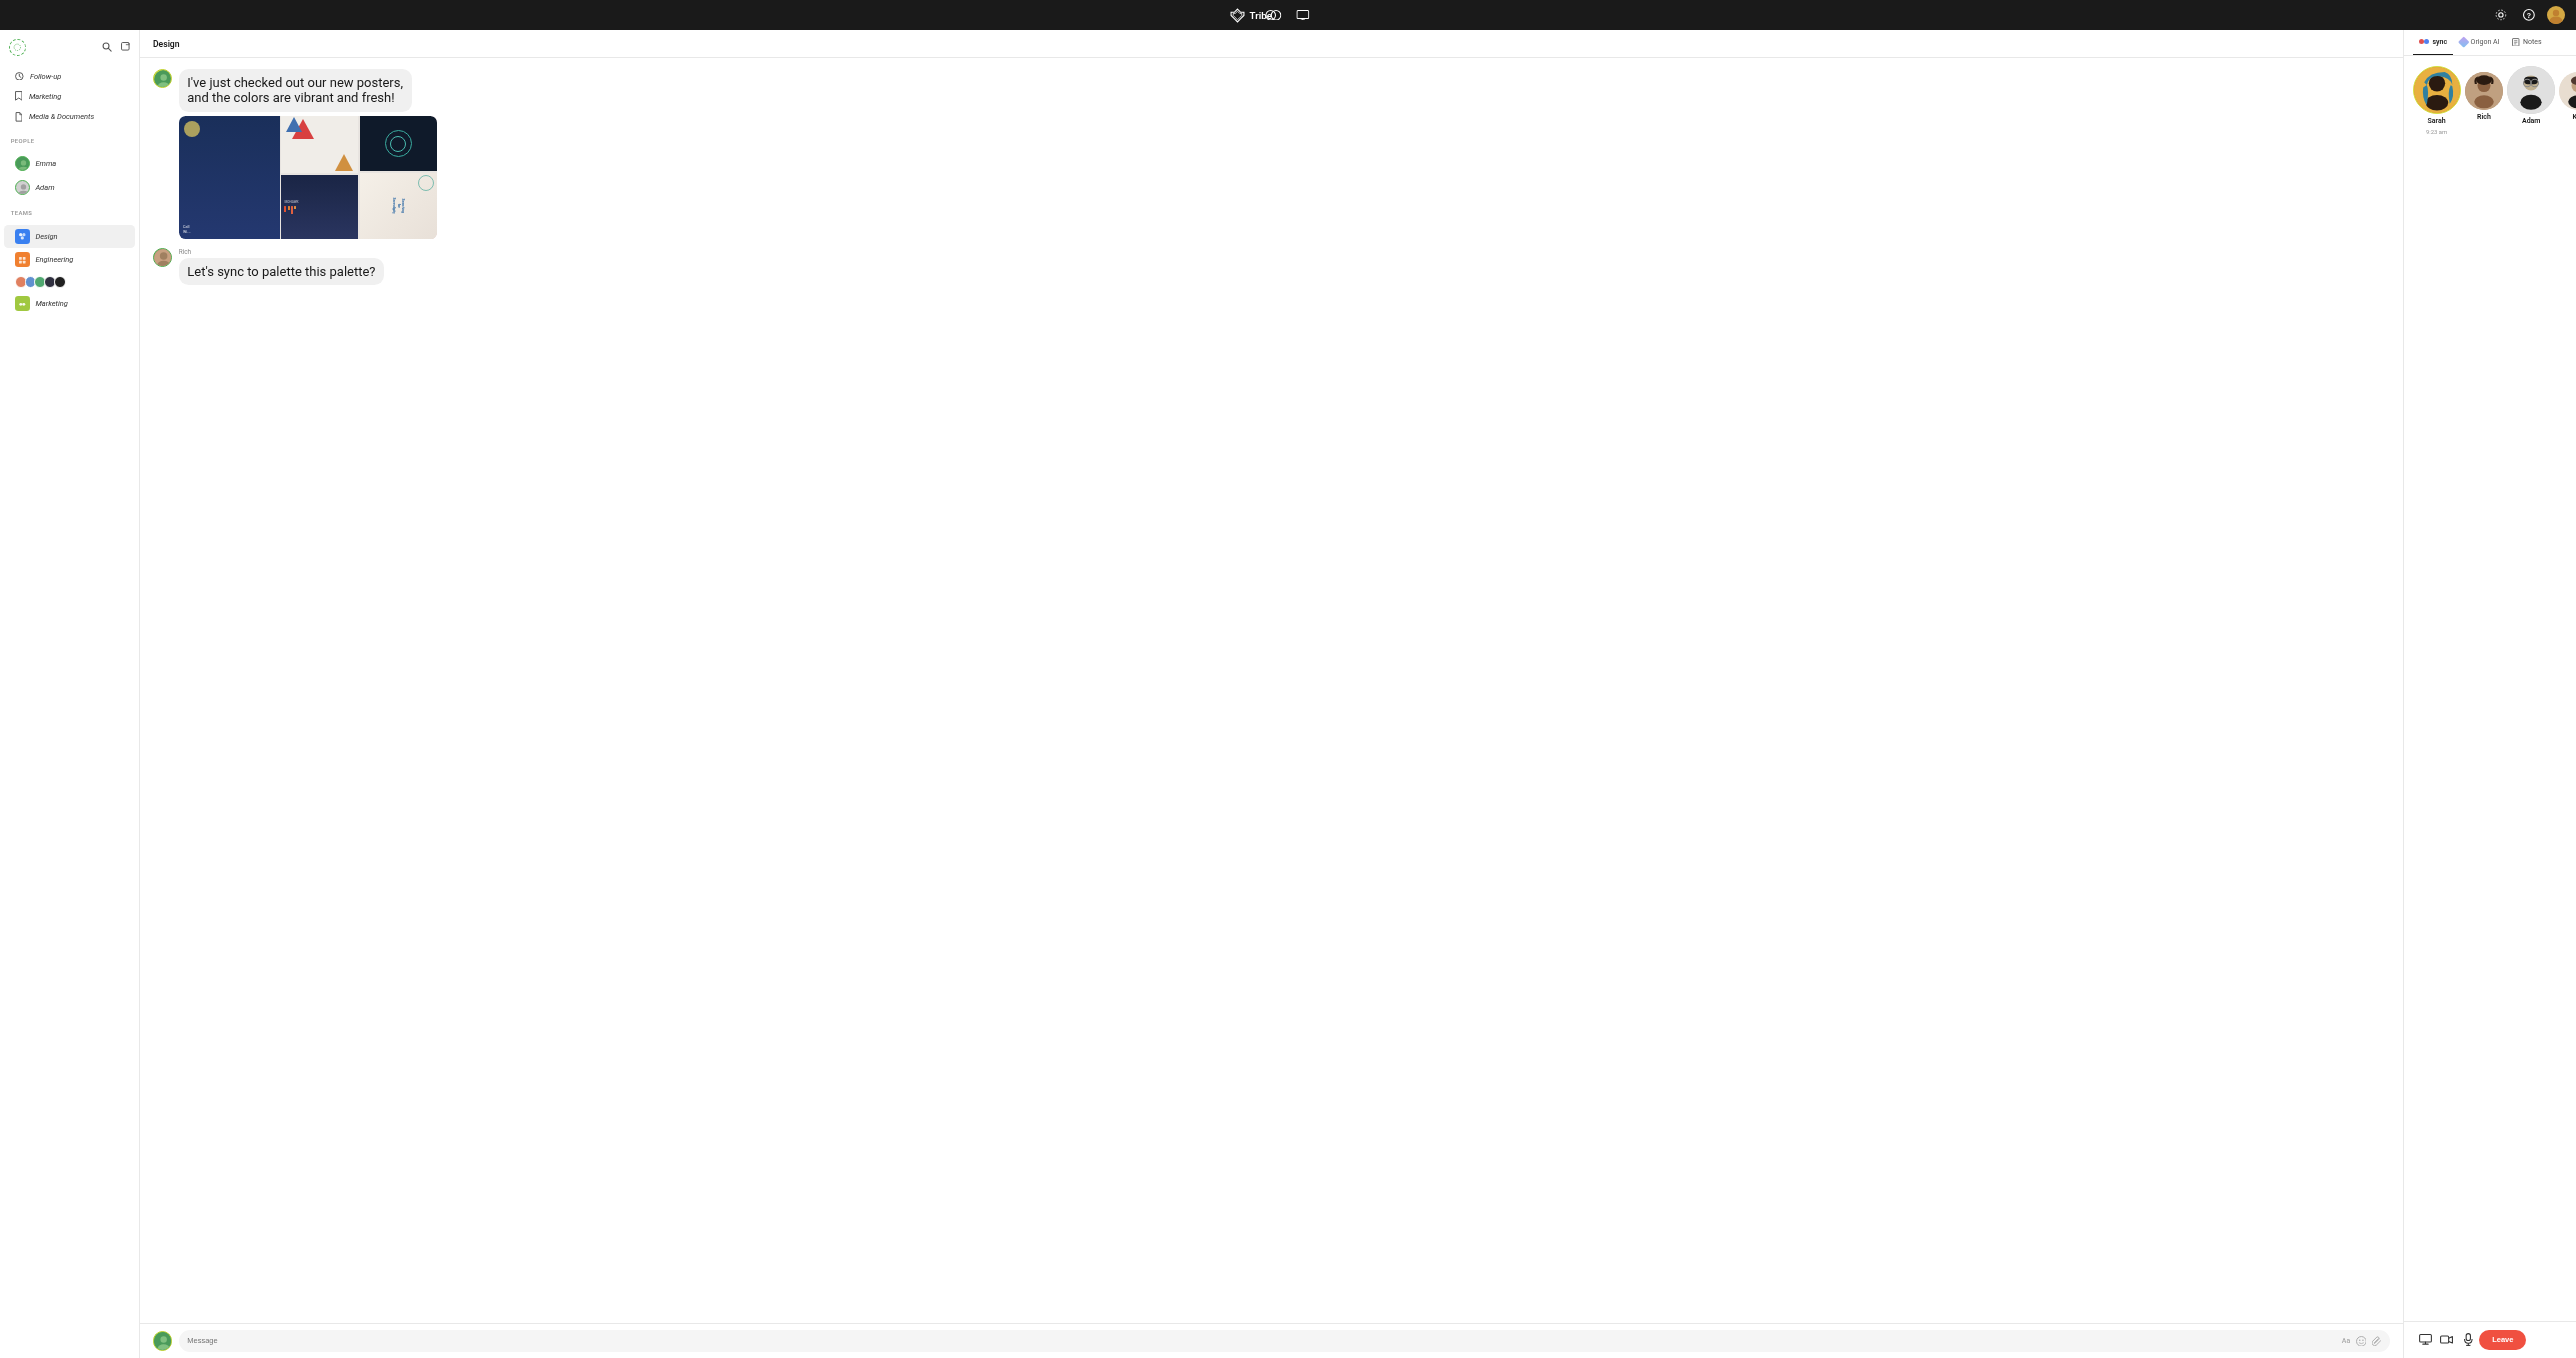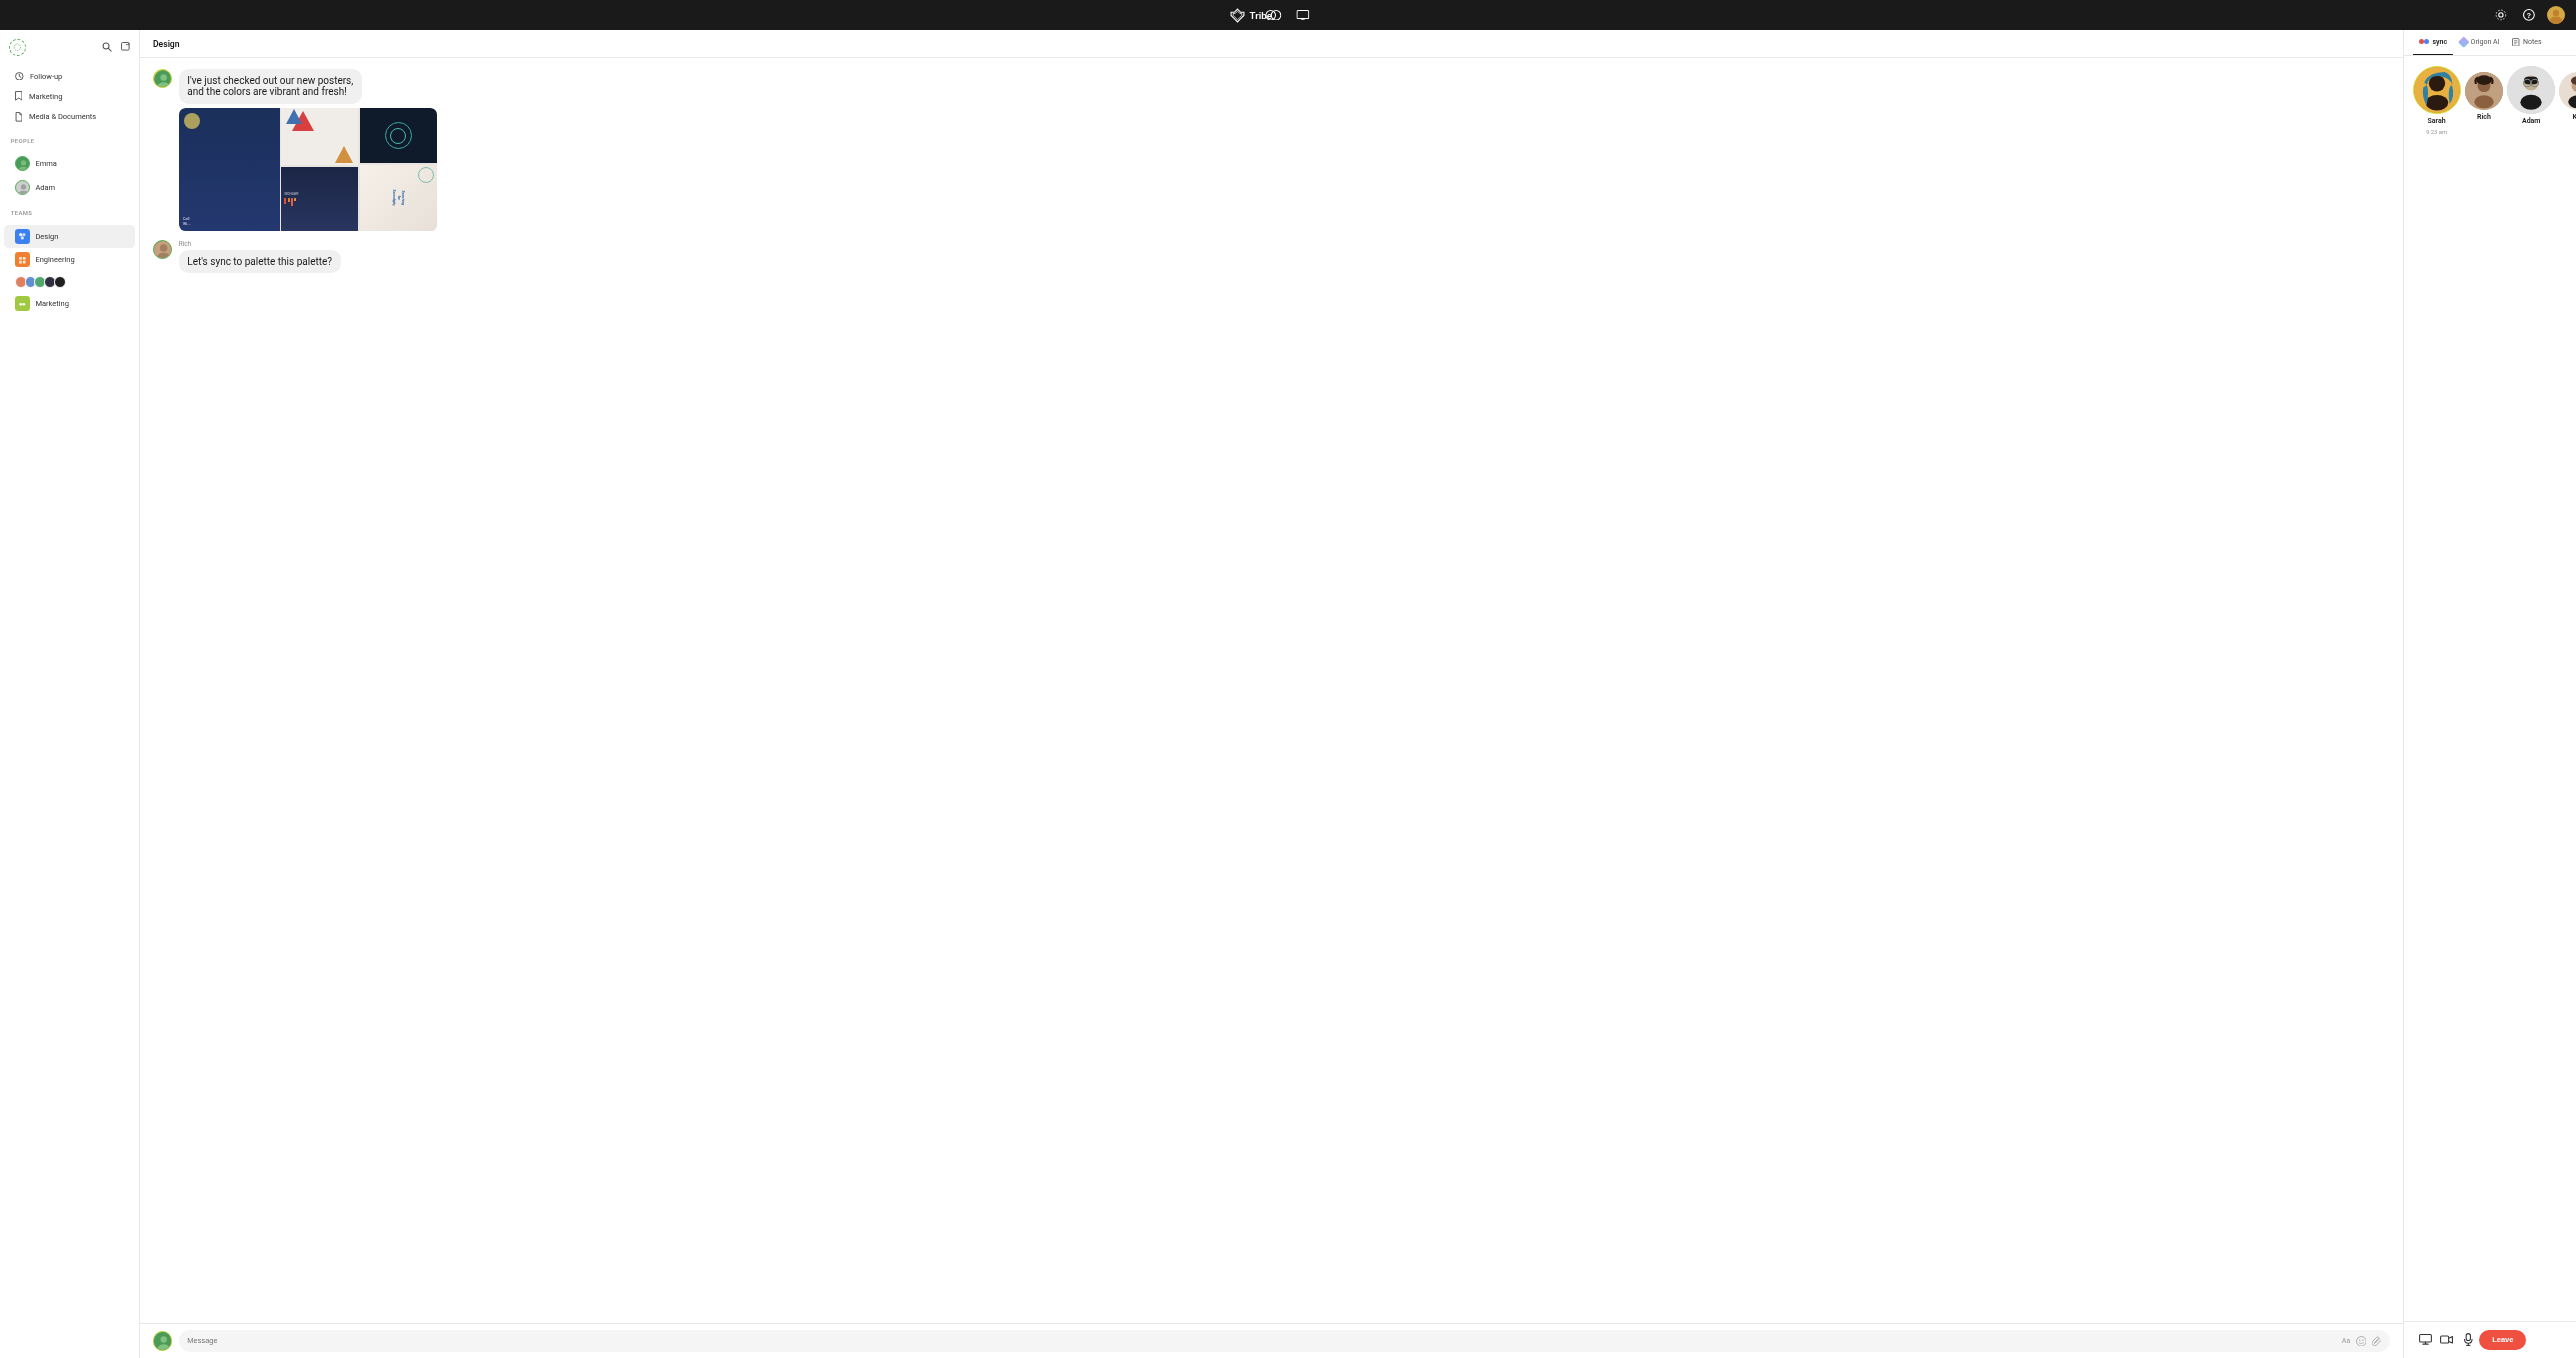--- a/index.html
+++ b/index.html
@@ -105,20 +105,21 @@
       background: none;
       border: none;
       cursor: pointer;
       color: #555;
       font-size: 9.7px;
       display: flex;
       align-items: center;
     }
     .sidebar-section {
       padding: 6.4px 0;
+      font-style: italic;
     }
     .sidebar-item {
       display: flex;
       align-items: center;
       gap: 6.4px;
       padding: 5.4px 10.7px;
       cursor: pointer;
       color: #333;
       font-size: 7.5px;
       border-radius: 4.3px;
@@ -224,21 +225,21 @@
       flex-shrink: 0;
       overflow: hidden;
       border: 1.1px solid #4CAF50;
     }
     .msg-content { flex: 1; }
     .msg-sender { font-size: 6.4px; color: #888; margin-bottom: 2.1px; }
     .msg-bubble {
       background: #f0f0f0;
       border-radius: 9.7px;
       padding: 6.4px 8.6px;
-      font-size: 10px;
+      font-size: 13px;
       color: #1a1a1a;
       display: inline-block;
       max-width: 80%;
     }
     .msg-image {
       width: 100%;
       max-width: 258px;
       height: 123px;
       border-radius: 6.4px;
       background: linear-gradient(135deg, #c8d8e8, #d0c8e0, #e8c8c0);

